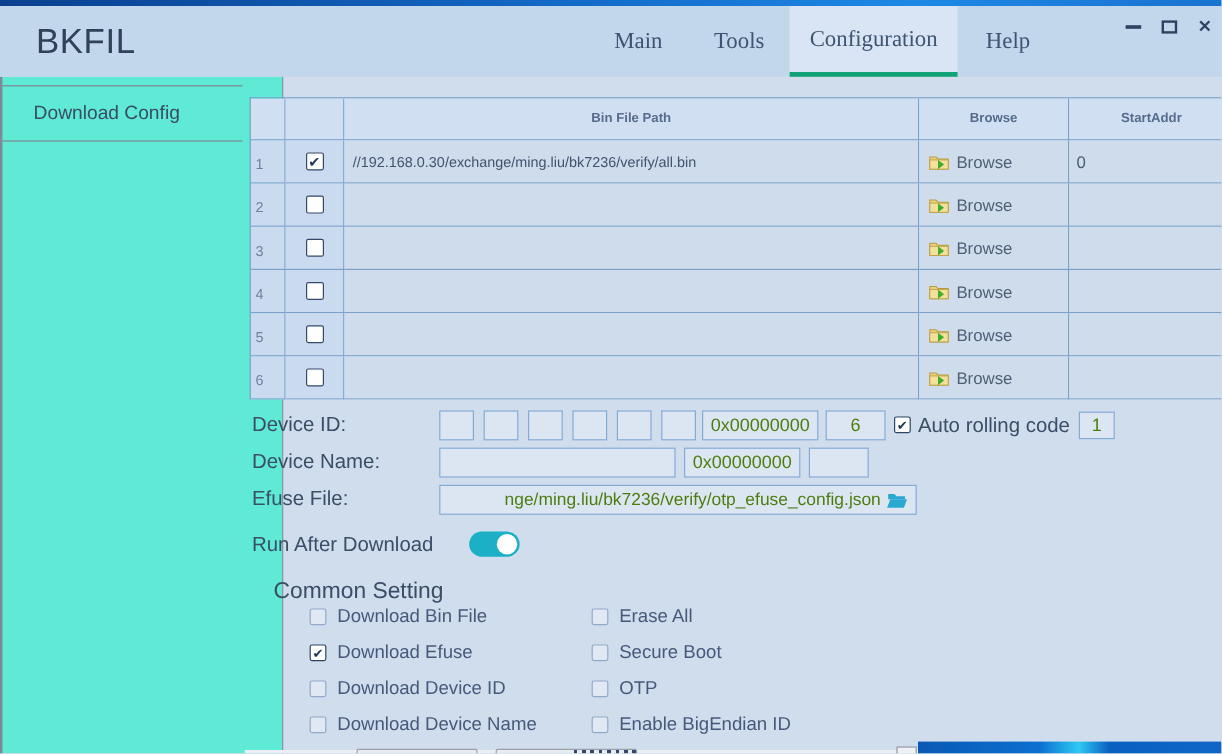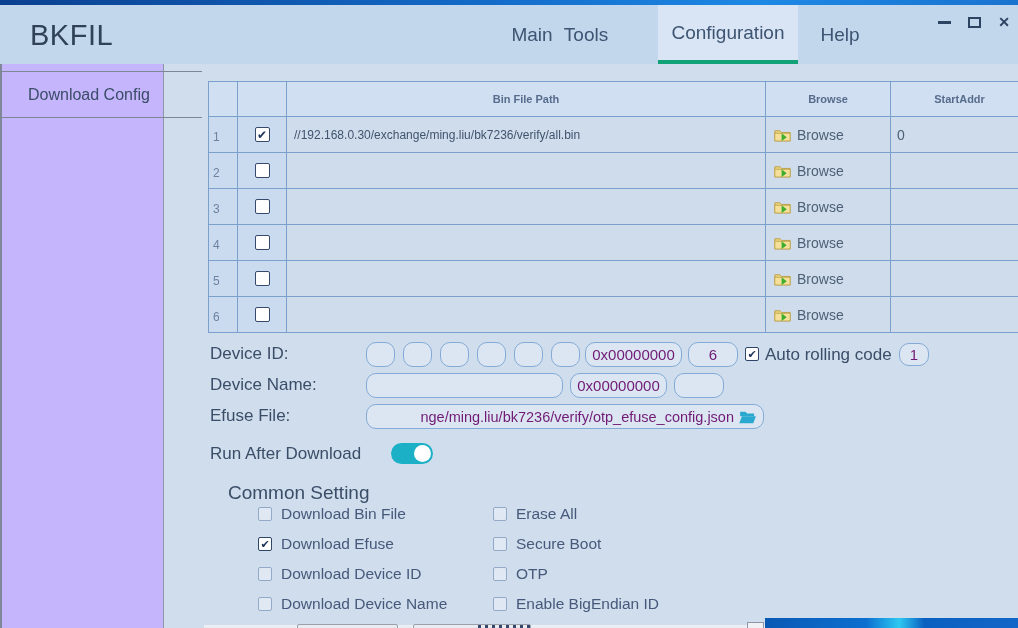--- a/index.html
+++ b/index.html
@@ -6,30 +6,30 @@
   html,body { width:1018px; height:628px; }
   body { font-family:"Liberation Sans", sans-serif; background:#cfdded; overflow:hidden; }
   .window { position:relative; width:1018px; height:628px; background:#cfdded; overflow:hidden; }
 
   
   .top-strip { position:absolute; left:0; top:0; width:1018px; height:5px;
     background:linear-gradient(90deg,#0b4090,#1268c5 45%,#1e88e5 75%,#1973cf); }
   .header { position:absolute; left:0; top:5px; width:1018px; height:59px; background:#c2d6ec; }
   .app-title { position:absolute; left:30px; top:14px; font-size:29px; color:#2f4258; letter-spacing:0.5px; }
   .tab { position:absolute; top:0; height:59px; display:flex; align-items:center; justify-content:center;
-    font-size:19px; color:#3d5472; cursor:default; }
+    font-size:19px; color:#3d5472; cursor:default;font-family:Liberation Serif, serif; }
   .tab.active { background:#d9e5f4; border-bottom:4px solid #12a277; }
   .win-btn { position:absolute; top:8px; width:20px; height:18px; display:flex; align-items:center; justify-content:center; }
   .icon-min { width:13px; height:3px; background:#2c4361; }
   .icon-max { width:13px; height:11px; border:2px solid #2c4361; }
   .icon-close { font-size:14px; font-weight:bold; color:#2c4361; line-height:1; }
 
   
   .app-body { position:absolute; left:0; top:64px; width:1018px; height:564px; overflow:hidden; }
-  .sidebar { position:absolute; left:0; top:0; width:164px; height:564px; background:#c4b5fd;
+  .sidebar { position:absolute; left:0; top:0; width:236px; height:564px; background:#5eead4;
     border-right:1px solid #8d97a5; border-left:2px solid #7f8897;padding-left:40px; }
   .sidebar-item { position:absolute; left:0; top:7px; width:200px; height:47px;
     border-top:1px solid #7d8695; border-bottom:1px solid #7d8695;
     display:flex; align-items:center; padding-left:26px; font-size:16px; color:#3a4c66; }
 
   
   .bin-table { position:absolute; left:208px; top:17px; width:810px; height:252px; overflow:hidden;
     border-left:1px solid #7aa0cb; border-top:1px solid #7aa0cb; }
   .trow { display:flex; width:820px; }
   .tcell { border-right:1px solid #7aa0cb; border-bottom:1px solid #7aa0cb; height:36px;
@@ -47,23 +47,23 @@
 
   .cb { width:15px; height:15px; background:#ffffff; border:1.6px solid #35496b; border-radius:2px;
     display:flex; align-items:center; justify-content:center; font-size:12px; color:#1f3459; }
   .cb::after { content:""; }
   .cb.checked::after { content:"✔"; }
   .cb.small { width:14px; height:14px; background:rgba(255,255,255,0.35); border:1.4px solid #93a9c8; font-size:11px; }
   .cb.small.checked { background:#ffffff; border-color:#2f4566; }
 
   
   .flabel { position:absolute; font-size:17px; color:#3b4e68; }
-  .fbox { position:absolute; height:25px; border:1.4px solid #84abd6; border-radius:10px;
+  .fbox { position:absolute; height:25px; border:1.4px solid #84abd6; border-radius:0;
     background:rgba(255,255,255,0.28); display:flex; align-items:center; justify-content:center;
-    font-size:15px; color:#701a75; }
+    font-size:15px; color:#4d7c0f; }
   .efuse-box { justify-content:flex-end; padding-right:6px; gap:5px; font-size:14.5px; white-space:nowrap; overflow:hidden; }
   .toggle { position:absolute; width:42px; height:21px; border-radius:11px; background:#1bb0c5; }
   .toggle .knob { position:absolute; right:2px; top:2px; width:17px; height:17px; border-radius:50%; background:#ffffff; }
 
   .cs-title { position:absolute; left:228px; top:418px; font-size:19px; color:#3b4e68; }
   .cs-col { position:absolute; top:443px; display:flex; flex-direction:column; gap:16px; }
   .cs-item { display:flex; align-items:center; gap:9px; height:14px; }
   .cs-item .lbl { font-size:15.5px; color:#47597a; }
 
   
@@ -80,21 +80,21 @@
 
 <div class="window">
   <div class="top-strip"></div>
 
   <div class="header">
     <div class="app-title">BKFIL</div>
 
     <div class="tab" style="left:482px;width:100px;">
       <span>Main</span>
     </div>
-    <div class="tab" style="left:536px;width:100px;">
+    <div class="tab" style="left:566px;width:100px;">
       <span>Tools</span>
     </div>
     <div class="tab active" style="left:658px;width:140px;">
       <span>Configuration</span>
     </div>
     <div class="tab" style="left:790px;width:100px;">
       <span>Help</span>
     </div>
 
     <div class="win-btn" style="left:934px;">

